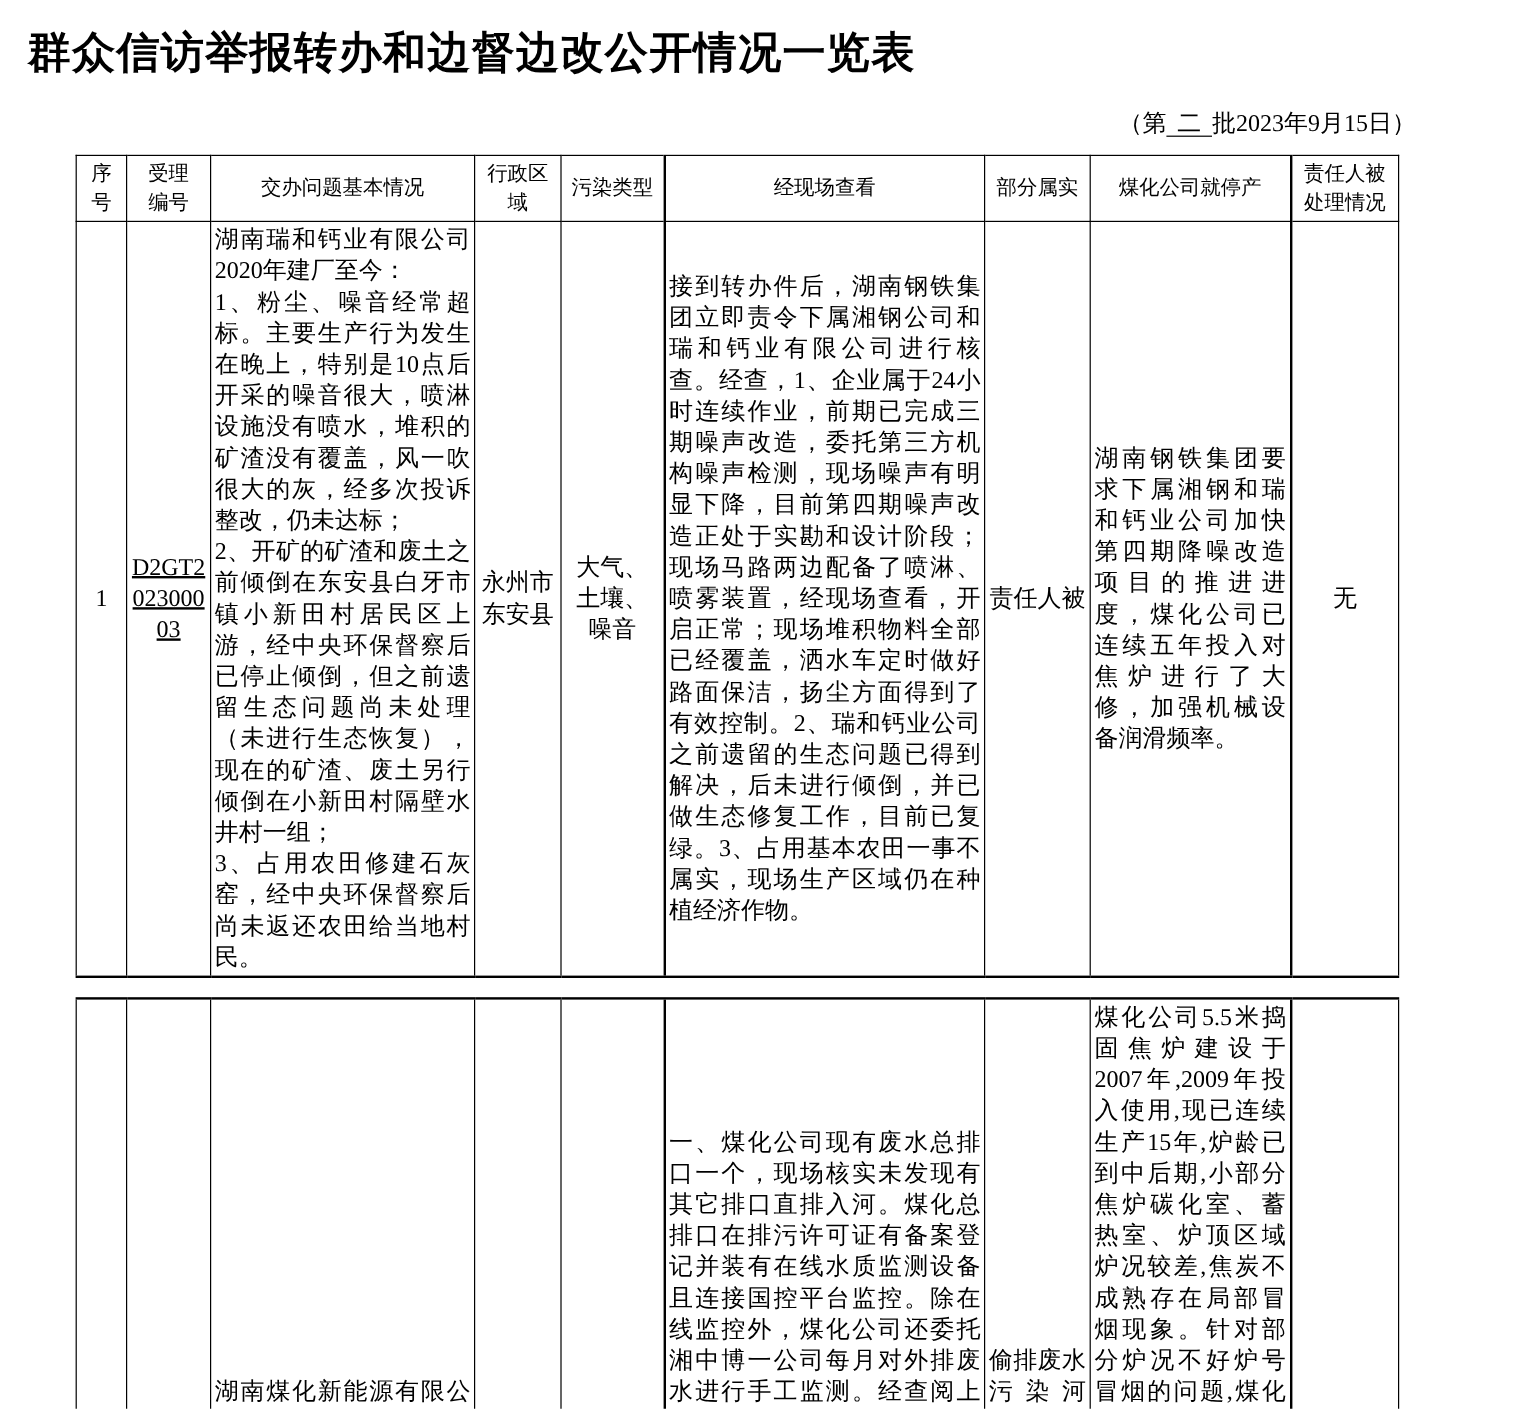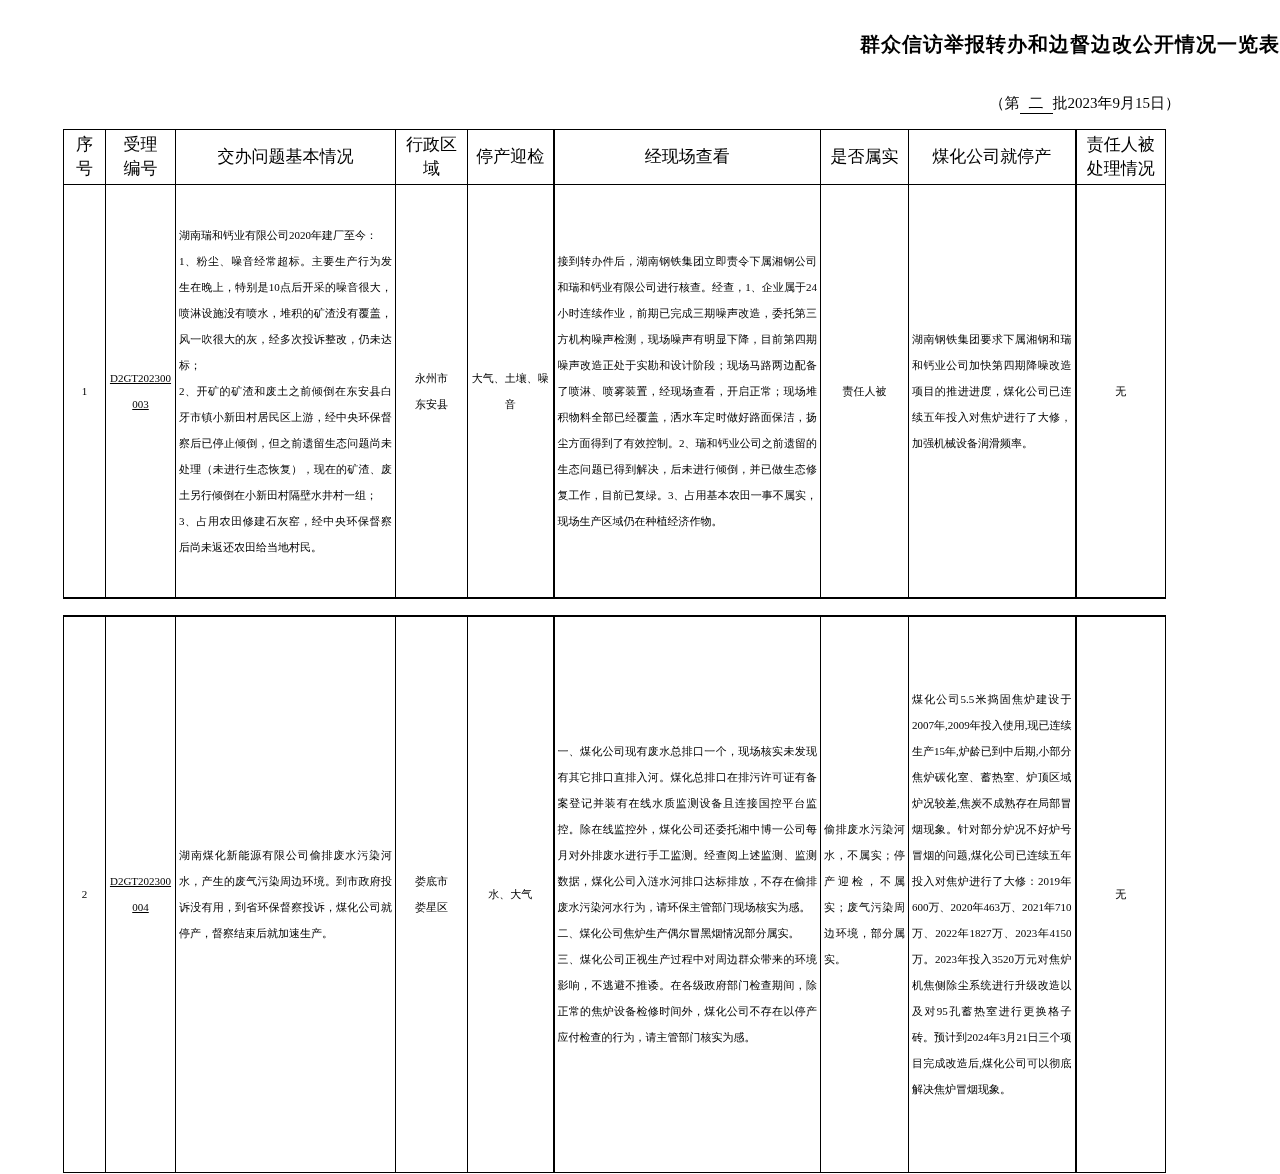--- a/index.html
+++ b/index.html
@@ -1,36 +1,36 @@
 <!DOCTYPE html>
 <html><head>
 <meta charset="utf-8">
 <style>
   html,body{margin:0;padding:0;background:#ffffff;}
   body{
     width:1280px;height:1174px;overflow:hidden;color:#000;
     font-family:"Liberation Serif","DejaVu Serif",serif;
   }
   .title{
-    padding-top:24px;text-align:right;
+    padding-top:24px;text-align:left;
     font-family:"Liberation Sans","DejaVu Sans",sans-serif;
-    font-weight:700;font-size:20px;letter-spacing:1px;line-height:40px;padding-left:23px;
+    font-weight:700;font-size:36px;letter-spacing:1px;line-height:40px;padding-left:23px;
   }
   .subtitle{
     margin-top:28px;padding-right:100px;text-align:right;
-    font-size:15px;line-height:22px;
+    font-size:20px;line-height:22px;
   }
   .subtitle .u{
     display:inline-block;border-bottom:1px solid #000;
     padding:0 9px;line-height:19px;
   }
   .tbl-wrap{margin:15px 0 0 63px;}
   table{border-collapse:collapse;table-layout:fixed;width:1102px;}
   td,th{
-    border:1px solid #000;font-size:11px;line-height:26px;
+    border:1px solid #000;font-size:20px;line-height:26px;
     padding:2px 3px;vertical-align:middle;overflow:hidden;
     font-weight:normal;
   }
   th{font-size:17px;line-height:24px;text-align:center;white-space:pre-line;padding:3px 2px;}
   .center{text-align:center;}
   .preline{white-space:pre-line;}
   .justify{text-align:justify;white-space:pre-wrap;}
   .break{word-break:break-all;text-decoration:underline;}
   .bL2{border-left-width:2px;}
   .block1 tr.datarow td{border-bottom-width:2px;}
@@ -60,23 +60,23 @@
     </colgroup>
     <tbody>
         <tr style="height:52px">
       <th>序
 号</th>
       <th>受理
 编号</th>
       <th>交办问题基本情况</th>
       <th>行政区
 域</th>
-      <th>停产迎检</th>
+      <th>污染类型</th>
       <th class="bL2">经现场查看</th>
-      <th>是否属实</th>
+      <th>部分属实</th>
       <th>煤化公司就停产</th>
       <th class="bL2">责任人被
 处理情况</th>
     </tr>
     <tr class="datarow" style="height:413px">
       <td class="center">1</td>
       <td class="center break">D2GT202300003</td>
       <td class="justify">湖南瑞和钙业有限公司2020年建厂至今：
 1、粉尘、噪音经常超标。主要生产行为发生在晚上，特别是10点后开采的噪音很大，喷淋设施没有喷水，堆积的矿渣没有覆盖，风一吹很大的灰，经多次投诉整改，仍未达标；
 2、开矿的矿渣和废土之前倾倒在东安县白牙市镇小新田村居民区上游，经中央环保督察后已停止倾倒，但之前遗留生态问题尚未处理（未进行生态恢复），现在的矿渣、废土另行倾倒在小新田村隔壁水井村一组；

